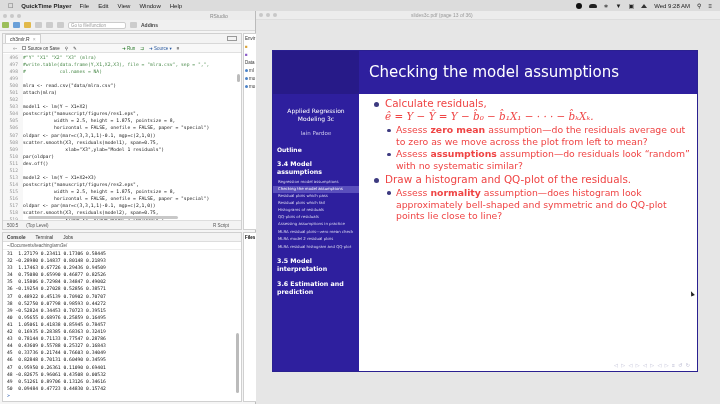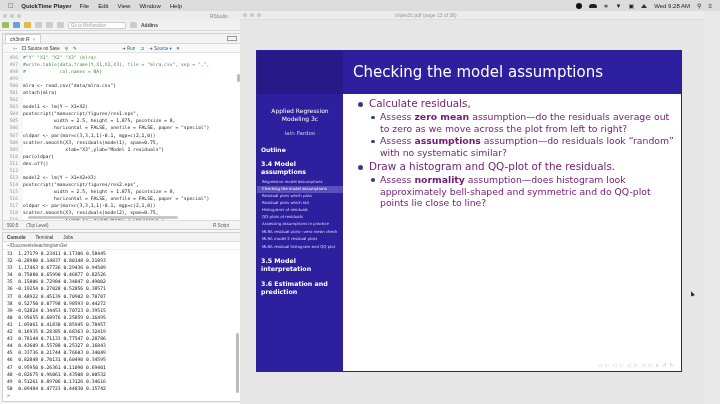--- a/index.html
+++ b/index.html
@@ -55,38 +55,38 @@
   .prompt { color: #2255aa; }
   .cscroll { position: absolute; right: 2px; top: 100px; width: 3px; height: 60px; background: #bbb; border-radius: 2px; }
 
   .right-panes { position: absolute; left: 243px; top: 22px; width: 13px; height: 370px; }
   .envpane { position: absolute; left: 0; top: 0; width: 13px; height: 197px; background: #fff; border: 1px solid #d0d0d0; border-right: none; font-size: 4.5px; overflow: hidden; }
   .envpane div { height: 8px; display: flex; align-items: center; padding-left: 1px; white-space: nowrap; color: #333; }
   .dot { display: inline-block; width: 3px; height: 3px; border-radius: 50%; background: #4a82c8; margin-right: 1px; }
   .filespane { position: absolute; left: 0; top: 199px; width: 13px; height: 170px; background: #fff; border: 1px solid #d0d0d0; border-right: none; font-size: 4.5px; }
 
   
-  .preview { position: absolute; left: 240px; top: 11px; width: 464px; height: 393px; background: #e6e6e6; }
+  .preview { position: absolute; left: 256px; top: 11px; width: 464px; height: 393px; background: #e6e6e6; }
   .ptitle { height: 9px; background: #ececec; display: flex; align-items: center; padding-left: 3px; font-size: 5px; color: #999; position: relative; border-bottom: 1px solid #ddd; }
   .ptitle .title { position: absolute; left: 155px; }
 
   .slide { position: absolute; left: 16px; top: 39px; width: 426px; height: 322px; background: #fff; border: 1px solid #2a2090; }
   .slide-head { position: absolute; left: 0; top: 0; width: 100%; height: 43px; background: #2e1f9e; }
   .slide-head .corner { position: absolute; left: 0; top: 0; width: 86px; height: 43px; background: #271a88; }
   .slide-title { position: absolute; left: 96px; top: 12px; font-size: 15px; color: #fff; font-family: "DejaVu Sans", sans-serif; }
   .sidebar { position: absolute; left: 0; top: 43px; width: 86px; height: 277px; background: #2e1f9e; color: #fff; font-family: "DejaVu Sans", sans-serif; }
   .sb-title { text-align: center; font-size: 6px; line-height: 8px; margin-top: 13px; color: #fff; }
   .sb-author { text-align: center; font-size: 5.5px; color: #c8c4ec; margin-top: 7px; }
   .sb-outline { font-size: 6px; font-weight: bold; margin: 10px 0 0 4px; }
   .sb-sec { font-size: 6.3px; font-weight: bold; margin: 7px 0 3px 4px; line-height: 8px; }
   .sb-sub { font-size: 3.9px; line-height: 6.9px; padding-left: 5px; color: #dcdaf2; }
   .sb-sub.active { background: #5a4fbc; color: #fff; }
   .sb-sub.two { line-height: 5.6px; padding-top: 1px; padding-bottom: 1px; }
 
-  .content { position: absolute; left: 98px; top: 46px; width: 322px; font-family: "DejaVu Sans", sans-serif; color: #701a75; }
+  .content { position: absolute; left: 98px; top: 46px; width: 322px; font-family: "DejaVu Sans", sans-serif; color: #ef4444; }
   .b1 { position: relative; padding-left: 14px; font-size: 10.4px; line-height: 13px; margin-bottom: 1px; }
   .b1::before { content: ""; position: absolute; left: 3px; top: 5px; width: 5px; height: 5px; border-radius: 50%; background: #3d3a80; }
   .b2 { position: relative; padding-left: 25px; font-size: 9.3px; line-height: 11.7px; margin-bottom: 1px; }
   .b2::before { content: ""; position: absolute; left: 16px; top: 4.5px; width: 3.5px; height: 3.5px; border-radius: 50%; background: #3d3a80; }
   .math { font-style: italic; font-family: "DejaVu Serif", serif; }
   .bold { font-weight: bold; }
   .navsyms { position: absolute; right: 6px; bottom: 3px; font-size: 5px; color: #b8b8d0; letter-spacing: 1px; }
   .cursor { position: absolute; left: 690px; top: 291px; width: 0; height: 0; border-left: 2px solid transparent; border-right: 2px solid transparent; border-bottom: 5px solid #222; transform: rotate(-25deg); }
 </style>
 </head>
@@ -260,22 +260,23 @@
             <div class="sb-sub">MLRA model 2 residual plots</div>
             <div class="sb-sub two">MLRA residual histogram and QQ-plot</div>
           </div>
         <div class="sb-sec">3.5 Model interpretation</div>
         <div class="sb-sec">3.6 Estimation and prediction</div>
       </div>
 
       <div class="content">
         <div class="b1">
           <div>Calculate residuals,</div>
-        </div>
-        <div class="b2"><span>Assess </span><span class="bold">zero mean</span><span> assumption—do the residuals average out to zero as we move across the plot from left to right?</span></div>
+          <div class="math">ê = Y − Ŷ = Y − b̂₀ − b̂₁X₁ − · · · − b̂ₖXₖ.</div>
+        </div>
+        <div class="b2"><span>Assess </span><span class="bold">zero mean</span><span> assumption—do the residuals average out to zero as we move across the plot from left to mean?</span></div>
         <div class="b2"><span>Assess </span><span class="bold">assumptions</span><span> assumption—do residuals look “random” with no systematic similar?</span></div>
         <div class="b1">Draw a histogram and QQ-plot of the residuals.</div>
         <div class="b2"><span>Assess </span><span class="bold">normality</span><span> assumption—does histogram look approximately bell-shaped and symmetric and do QQ-plot points lie close to line?</span></div>
       </div>
       <div class="navsyms">◁ ▷ ◁ ▷ ◁ ▷ ◁ ▷   ≡   ↺ ↻</div>
     </div>
   </div>
 
   <div class="cursor"></div>
 </div>

